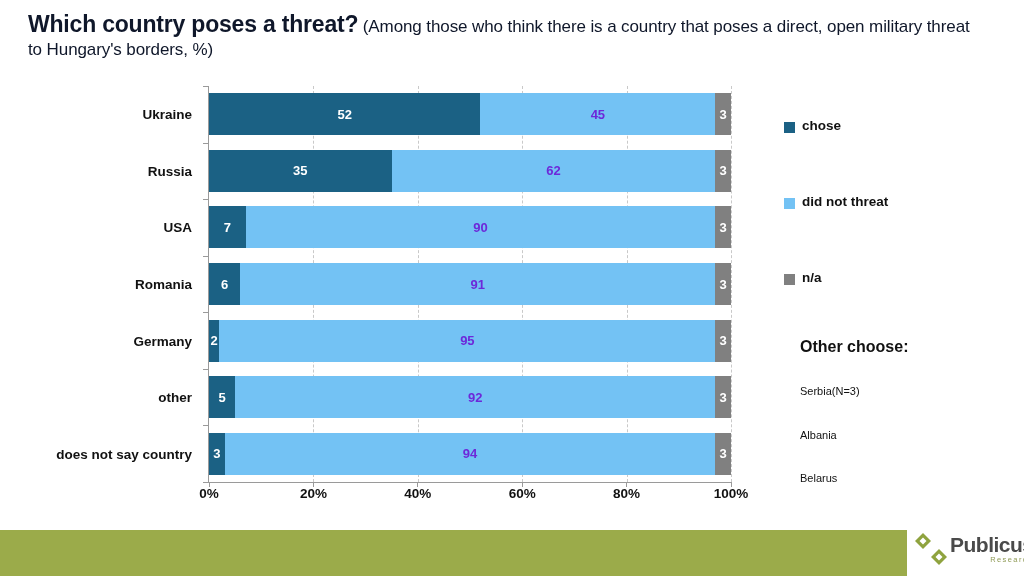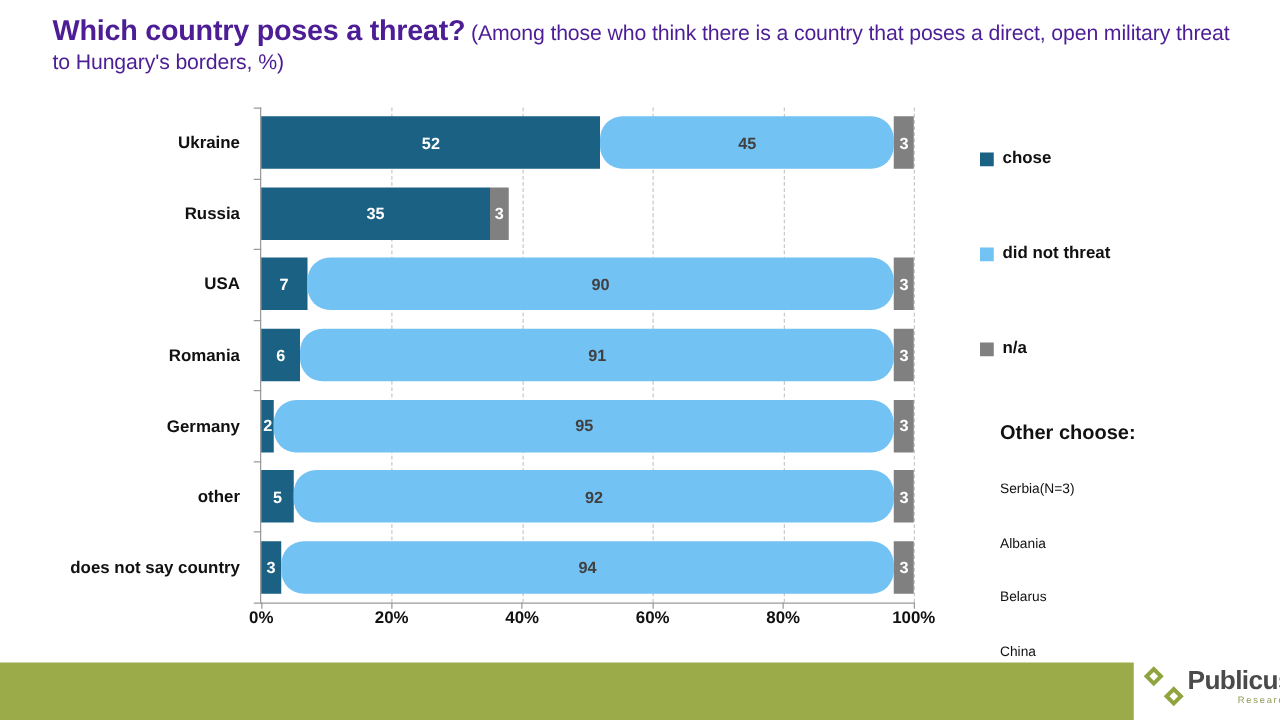--- a/index.html
+++ b/index.html
@@ -11,24 +11,24 @@
     height: 576px;
     background: #ffffff;
     font-family: "Liberation Sans", sans-serif;
     overflow: hidden;
     position: relative;
   }
 
   
   .title-block {
     position: absolute;
-    left: 42px;
+    left: 28px;
     top: 10px;
     width: 950px;
-    color: #4c1d95;
+    color: #0f172a;
     line-height: 1.28;
   }
   .title-main {
     font-size: 23px;
     font-weight: bold;
     letter-spacing: -0.2px;
   }
   .title-sub {
     font-size: 17px;
     font-weight: normal;
@@ -117,21 +117,21 @@
     display: flex;
     align-items: center;
     justify-content: center;
     font-size: 13px;
     font-weight: bold;
     color: #ffffff;
     box-sizing: border-box;
     overflow: hidden;
   }
   .seg-chose   { background: #1B6184; }
-  .seg-notchose { background: #73C2F4; color: #404040; border-radius: 18px; }
+  .seg-notchose { background: #73C2F4; color: #6d28d9; }
   .seg-na      { background: #808080; }
 
   .xtick-labels {
     position: absolute;
     left: 209px;
     top: 398px;
     width: 522px;
     height: 24px;
   }
   .xtick {
@@ -271,20 +271,21 @@
       <div class="tick-mark left-tick" style="top: 282.857px;"></div>
       <div class="tick-mark left-tick" style="top: 339.429px;"></div>
       <div class="tick-mark left-tick" style="top: 396px;"></div>
       <div class="row" style="top: 28.2857px;">
         <div class="seg seg-chose" style="width: 52%;">52</div>
         <div class="seg seg-notchose" style="width: 45%;">45</div>
         <div class="seg seg-na" style="width: 3%;">3</div>
       </div>
       <div class="row" style="top: 84.8571px;">
         <div class="seg seg-chose" style="width: 35%;">35</div>
+        <div class="seg seg-notchose" style="width: 62%;">62</div>
         <div class="seg seg-na" style="width: 3%;">3</div>
       </div>
       <div class="row" style="top: 141.429px;">
         <div class="seg seg-chose" style="width: 7%;">7</div>
         <div class="seg seg-notchose" style="width: 90%;">90</div>
         <div class="seg seg-na" style="width: 3%;">3</div>
       </div>
       <div class="row" style="top: 198px;">
         <div class="seg seg-chose" style="width: 6%;">6</div>
         <div class="seg seg-notchose" style="width: 91%;">91</div>
@@ -331,21 +332,20 @@
       <span class="legend-text">n/a</span>
     </div>
   </div>
 
 <div class="other-answers">
   <div class="other-title">Other choose:</div>
   <div id="other-list">
       <div class="other-line">Serbia(N=3)</div>
       <div class="other-line">Albania</div>
       <div class="other-line">Belarus</div>
-      <div class="other-line">China</div>
     </div>
 </div>
 
 <div class="footer-bar"></div>
 <div class="logo">
   <svg class="logo-mark" viewBox="0 0 34 34">
     <g fill="#8FA33F">
       <polygon points="9,1 17,9 9,17 1,9"></polygon>
       <polygon points="25,17 33,25 25,33 17,25"></polygon>
     </g>

